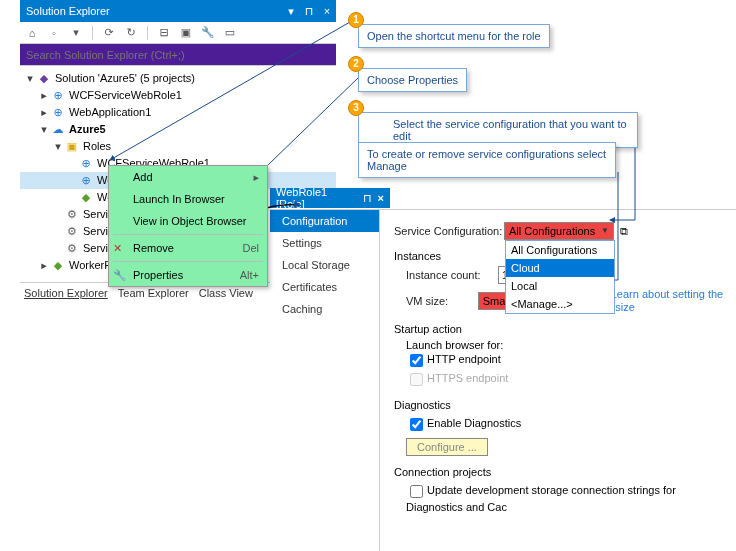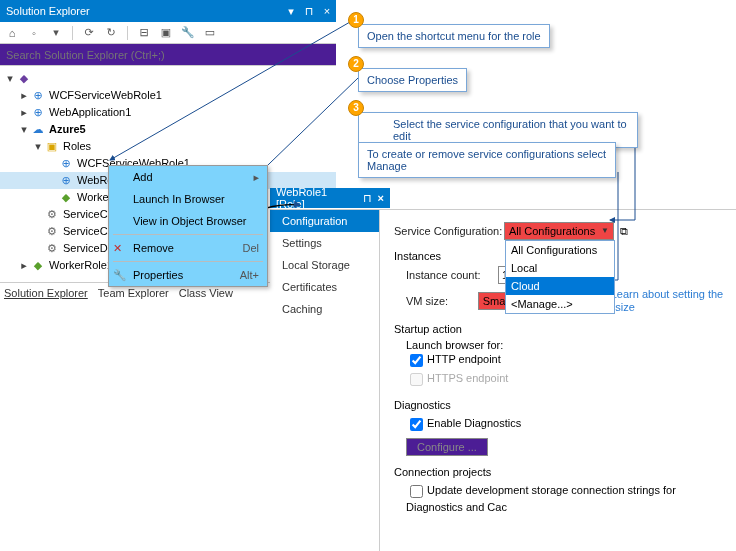--- a/index.html
+++ b/index.html
@@ -1,17 +1,17 @@
 <!DOCTYPE html>
 <html><head>
 <meta charset="utf-8">
 <style>
   * { box-sizing: border-box; font-family: "Segoe UI", Tahoma, sans-serif; font-size: 11px; }
   html, body { margin:0; padding:0; width:736px; height:551px; background:#fff; position:relative; color:#000; }
-  .panel { position:absolute; }
+  .panel { position:absolute;padding-left:20px; }
   
   .sol-exp { left:0; top:0; width:336px; }
   .sol-head { background:#007acc; color:#fff; height:22px; line-height:22px; padding-left:6px; display:flex; }
   .sol-head .title { flex:1; }
   .sol-head .winbtn { width:18px; text-align:center; cursor:pointer; }
   .toolbar { height:22px; border-bottom:1px solid #ccc; display:flex; align-items:center; gap:6px; padding:0 4px; }
   .toolbar .tb { width:16px; height:16px; display:flex; align-items:center; justify-content:center; color:#555; }
   .toolbar .sep { width:1px; height:14px; background:#ccc; margin:0 2px;}
   .search { height:22px; border-bottom:1px solid #ccc; }
   .search input { width:100%; height:100%; border:none; outline:none; padding:0 6px; color:#888; background:#4c1d95; }
@@ -21,21 +21,21 @@
   .ico { width:16px; height:14px; margin-right:3px; display:flex; align-items:center; justify-content:center; }
   .ind0 { padding-left:4px; } .ind1 { padding-left:18px; } .ind2 { padding-left:32px;} .ind3 { padding-left:46px;}
   .bold { font-weight:600; }
   .sel { background:#cde6f7; }
   .node .lbl { }
   .footer-tabs { height:20px; border-top:1px solid #ccc; display:flex; align-items:center; gap:10px; padding:0 4px; color:#333; margin-top:2px;}
   .footer-tabs span:first-child { text-decoration:underline; }
   
   .ico-sol { color:#6b3fa0; } .ico-globe { color:#2b7cd3;} .ico-cs { color:#5aa02c;} .ico-cloud { color:#2b7cd3;} .ico-folder{color:#d9a400;} .ico-file{color:#666;}
   
-  .ctx { position:absolute; left:108px; top:165px; width:160px; background:#7dd3fc; border:1px solid #999; box-shadow:2px 2px 4px rgba(0,0,0,.25); z-index:20; }
+  .ctx { position:absolute; left:108px; top:165px; width:160px; background:#86efac; border:1px solid #999; box-shadow:2px 2px 4px rgba(0,0,0,.25); z-index:20; }
   .ctx .mi { height:22px; display:flex; align-items:center; padding:0 10px 0 24px; position:relative; }
   .ctx .mi .key { position:absolute; right:8px; color:#555; }
   .ctx .mi .xico { position:absolute; left:4px; color:#c62d2d; }
   .ctx hr { margin:2px 4px; border:none; border-top:1px solid #bbb; }
   
   .designer { position:absolute; left:270px; top:188px; width:466px; height:363px; background:#fff; }
   .dtab { background:#007acc; color:#fff; height:20px; display:inline-flex; align-items:center; padding:0 6px; gap:6px; max-width:120px;}
   .dtab .close { cursor:pointer; font-weight:bold; }
   .dtab-wrap { display:flex; gap:4px; }
   .dbody { position:absolute; left:0; top:21px; right:0; bottom:0; display:flex; border-top:1px solid #ccc;}
@@ -47,21 +47,21 @@
   .row label { width:110px; color:#222;}
   .selbox { border:1px solid #888; height:18px; line-height:16px; padding:0 4px; display:inline-flex; align-items:center; min-width:110px; background:#ef4444; position:relative;}
   .selbox .arrow { margin-left:auto; color:#333; font-size:8px;}
   .numbox { width:36px; height:18px; border:1px solid #888; padding:0 3px; }
   .section { font-weight:400; margin:10px 0 4px 0; }
   .sub { margin-left:12px; }
   .chk { margin-right:4px; vertical-align:middle;}
   .dim { color:#aaa; }
   .link { color:#2b7cd3; }
   .link .info { display:inline-block; width:12px; height:12px; border-radius:50%; border:1px solid #2b7cd3; text-align:center; line-height:11px; font-size:9px; margin-right:3px;}
-  .btn { border:1px solid #888; background:#4c1d95; color:#888; padding:2px 10px; }
+  .btn { border:1px solid #888; background:#fef9c3; color:#888; padding:2px 10px; }
   
   .dd { position:absolute; left:0; top:17px; width:110px; border:1px solid #7aa7d8; background:#fff; z-index:30; }
   .dd .opt { padding:1px 5px; }
   .dd .opt.sel { background:#0078d7; color:#fff; }
   
   .call { position:absolute; background:#fff; border:1px solid #7aa7d8; box-shadow:3px 3px 4px rgba(0,0,0,.2); padding:5px 8px; color:#1a4d8f; max-width:280px; z-index:5;}
   .badge { position:absolute; width:16px; height:16px; border-radius:50%; background:#ffa500; border:1px solid #cc8400; color:#fff; font-size:10px; font-weight:700; text-align:center; line-height:14px; z-index:6;}
   
   svg.overlay { position:absolute; left:0; top:0; width:736px; height:551px; pointer-events:none; z-index:4;}
 </style>
@@ -88,20 +88,21 @@
     <span class="tb">🔧</span>
     <span class="tb">▭</span>
   </div>
   <div class="search">
     <input placeholder="Search Solution Explorer (Ctrl+;)" style="">
   </div>
   <div class="tree">
     <div class="node ind0">
         <span class="exp">▾</span>
         <span class="ico ico-sol">◆</span>
+        <span class="lbl">Solution 'Azure5' (5 projects)</span>
       </div>
     <div class="node ind1">
         <span class="exp">▸</span>
         <span class="ico ico-globe">⊕</span>
         <span class="lbl">WCFServiceWebRole1</span>
       </div>
     <div class="node ind1">
         <span class="exp">▸</span>
         <span class="ico ico-globe">⊕</span>
         <span class="lbl">WebApplication1</span>
@@ -201,22 +202,22 @@
       <div class="tab">Caching</div>
     </div>
     <div class="dcontent">
       <div class="row">
         <label>Service Configuration:</label>
         <div class="selbox" style="width:110px">
           <span>All Configurations</span>
             <span class="arrow">▼</span>
           <div class="dd">
             <div class="opt">All Configurations</div>
+            <div class="opt sel">Cloud</div>
             <div class="opt">Local</div>
-            <div class="opt sel">Cloud</div>
             <div class="opt">&lt;Manage...&gt;</div>
           </div>
         </div>
         <span style="margin-left:6px;">⧉</span>
       </div>
       <div class="section">Instances</div>
       <div class="row sub">
           <label style="width:92px">Instance count:</label>
           <input class="numbox" value="1" style="">
         </div>

